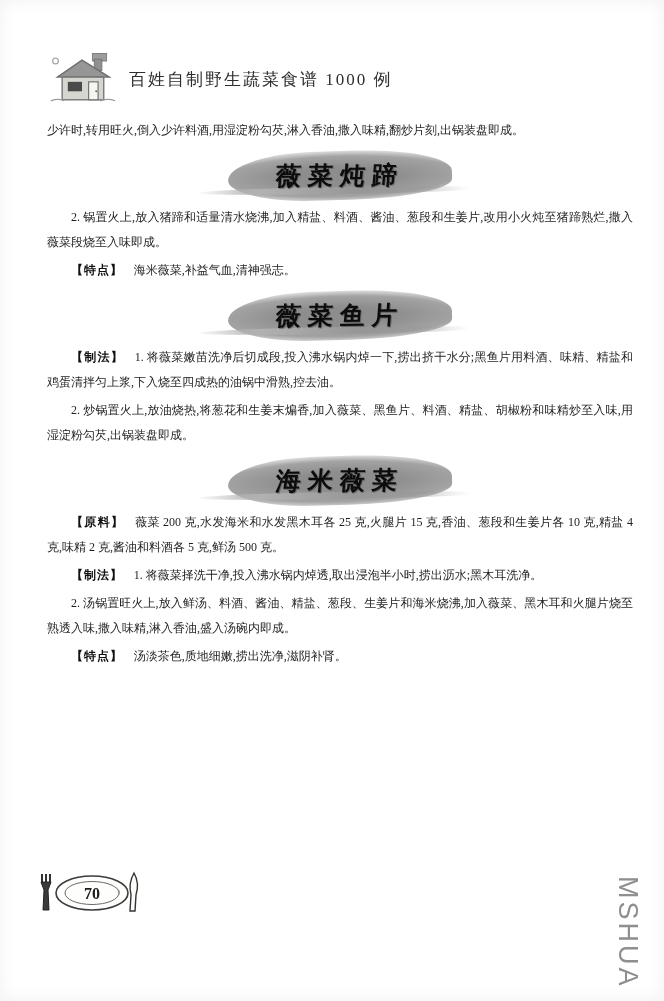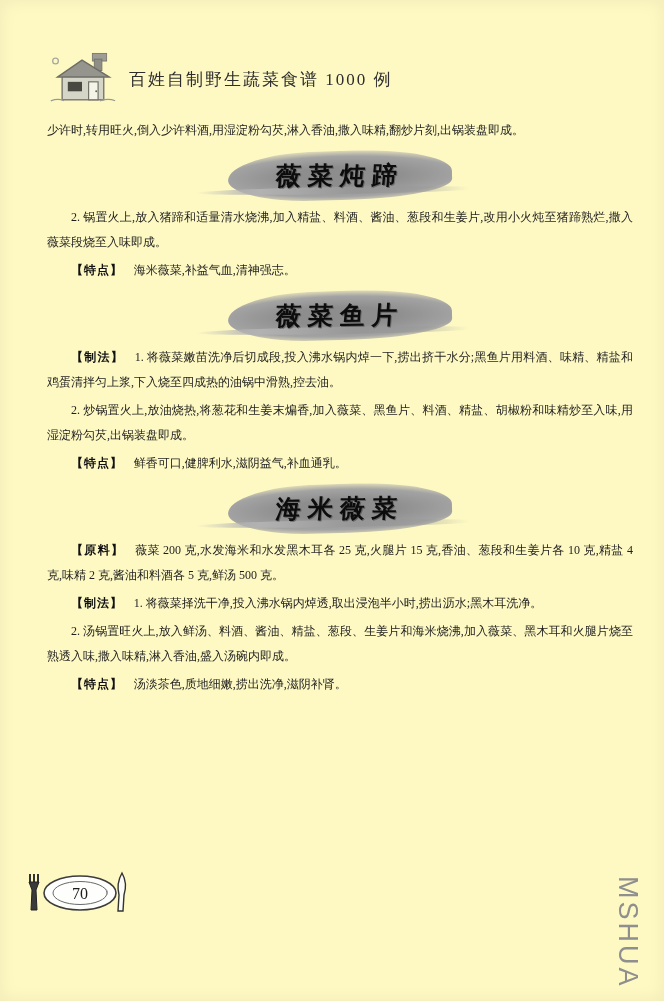--- a/index.html
+++ b/index.html
@@ -1,20 +1,20 @@
 <!DOCTYPE html>
 <html><head>
 <meta charset="utf-8">
 <style>
   html,body{margin:0;padding:0;background:#e9e9e7;}
   .page{
     position:relative;
     width:664px;height:1001px;
     margin:0 auto;
-    background:#fef9c3;
+    background:#ffffff;
     box-shadow:inset 0 0 18px rgba(0,0,0,.06);
     font-family:"Liberation Serif", serif;
     color:#1c1c1c;
     overflow:hidden;
   }
   .content{position:absolute;left:47px;top:50px;width:586px;}
   
   .header{display:flex;align-items:center;gap:12px;margin-bottom:10px;height:58px;}
   .house{width:70px;height:54px;flex:0 0 auto;opacity:.85;}
   .header-title{
@@ -55,21 +55,21 @@
   .banner-text{
     position:relative;z-index:1;
     font-size:25px;font-weight:bold;letter-spacing:7px;
     color:#0c0c0c;
     transform:skewX(-5deg) rotate(-.5deg);
     display:inline-block;
     text-shadow:1px 1px 0 rgba(20,20,20,.35);
     font-family:"Liberation Serif", serif;
   }
   
-  .footer{position:absolute;left:16px;top:868px;width:120px;height:50px;}
+  .footer{position:absolute;left:28px;top:868px;width:120px;height:50px;font-weight:bold;}
   
   .watermark{
     position:absolute;left:612px;top:876px;height:118px;
     writing-mode:vertical-rl;
     font-family:"Liberation Sans", sans-serif;
     font-size:27px;letter-spacing:3px;
     color:#8f8f8f;
     user-select:none;
   }
 </style>
@@ -108,23 +108,20 @@
 
     <div class="banner-wrap">
       <span class="banner">
         <span class="banner-text">薇菜鱼片</span>
       </span>
     </div>
     <p class="para indent">
       <span class="label">【制法】</span><span>1. 将薇菜嫩苗洗净后切成段,投入沸水锅内焯一下,捞出挤干水分;黑鱼片用料酒、味精、精盐和鸡蛋清拌匀上浆,下入烧至四成热的油锅中滑熟,控去油。</span>
     </p>
     <p class="para indent">2. 炒锅置火上,放油烧热,将葱花和生姜末煸香,加入薇菜、黑鱼片、料酒、精盐、胡椒粉和味精炒至入味,用湿淀粉勾芡,出锅装盘即成。</p>
-    <p class="para indent">
-      <span class="label">【特点】</span><span>鲜香可口,健脾利水,滋阴益气,补血通乳。</span>
-    </p>
 
     <div class="banner-wrap">
       <span class="banner">
         <span class="banner-text">海米薇菜</span>
       </span>
     </div>
     <p class="para indent">
       <span class="label">【原料】</span><span>薇菜 200 克,水发海米和水发黑木耳各 25 克,火腿片 15 克,香油、葱段和生姜片各 10 克,精盐 4 克,味精 2 克,酱油和料酒各 5 克,鲜汤 500 克。</span>
     </p>
     <p class="para indent">

